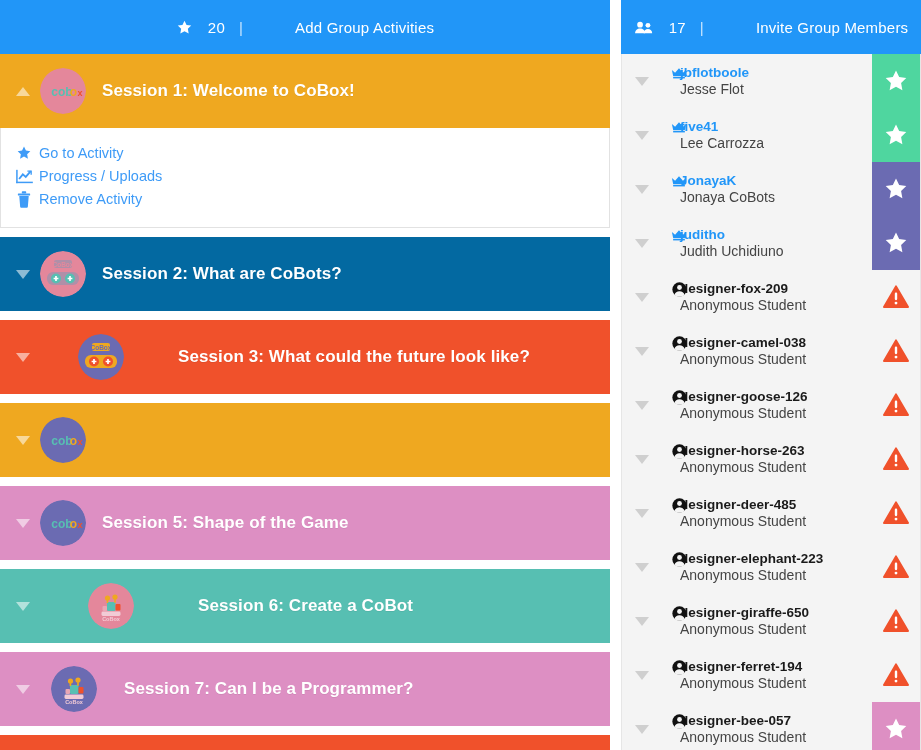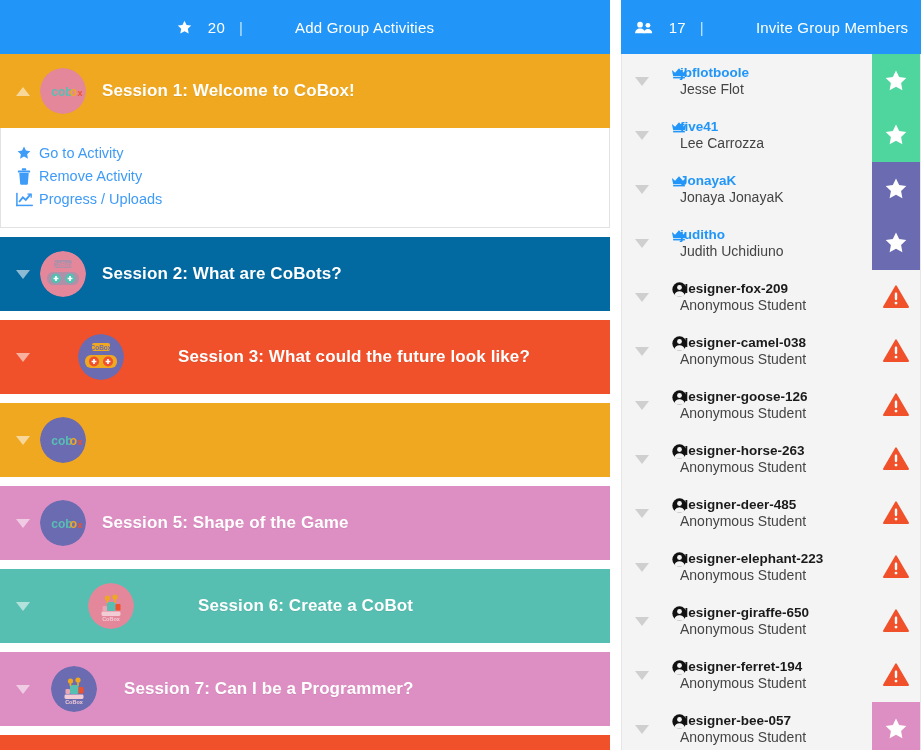--- a/index.html
+++ b/index.html
@@ -171,38 +171,38 @@
             <a class="action-link" href="#">
               <span class="act-ico">
                 <svg width="16" height="16" viewBox="0 0 24 24">
                   <path fill="#3E9BF7" d="M12 2.3l2.9 6.1 6.6.9-4.8 4.6 1.2 6.6-5.9-3.2-5.9 3.2 1.2-6.6L2.5 9.3l6.6-.9z"></path>
                 </svg>
               </span>
               <span>Go to Activity</span>
             </a>
             <a class="action-link" href="#">
               <span class="act-ico">
-                <svg width="14" height="17" viewBox="0 0 16 19">
-                  <rect x="1" y="2.5" width="14" height="2.4" rx="0.6" fill="#3E9BF7"></rect>
-                  <rect x="5.5" y="0" width="5" height="2.6" rx="0.8" fill="#3E9BF7"></rect>
-                  <path d="M2.6 5.6 h10.8 l-1 12.1 a1.2 1.2 0 0 1 -1.2 1.1 H4.8 a1.2 1.2 0 0 1 -1.2 -1.1 z" fill="#3E9BF7"></path>
-                </svg>
-              </span>
-              <span>Remove Activity</span>
-            </a>
-            <a class="action-link" href="#">
-              <span class="act-ico">
                 <svg width="17" height="15" viewBox="0 0 20 18">
                   <rect x="0" y="1" width="1.8" height="16" fill="#3E9BF7"></rect>
                   <rect x="0" y="15.2" width="20" height="1.8" fill="#3E9BF7"></rect>
                   <path d="M3.5 12 L8 6.5 L11.5 9.5 L17.5 2.5" stroke="#3E9BF7" stroke-width="2.2" fill="none"></path>
                   <path d="M13.5 2.5 h4.5 v4.5" fill="none" stroke="#3E9BF7" stroke-width="1.6"></path>
                 </svg>
               </span>
               <span>Progress / Uploads</span>
+            </a>
+            <a class="action-link" href="#">
+              <span class="act-ico">
+                <svg width="14" height="17" viewBox="0 0 16 19">
+                  <rect x="1" y="2.5" width="14" height="2.4" rx="0.6" fill="#3E9BF7"></rect>
+                  <rect x="5.5" y="0" width="5" height="2.6" rx="0.8" fill="#3E9BF7"></rect>
+                  <path d="M2.6 5.6 h10.8 l-1 12.1 a1.2 1.2 0 0 1 -1.2 1.1 H4.8 a1.2 1.2 0 0 1 -1.2 -1.1 z" fill="#3E9BF7"></path>
+                </svg>
+              </span>
+              <span>Remove Activity</span>
             </a>
           </div>
         </div>
         <div class="session-block">
           <div class="session-row" style="background: #0369a1;">
             <div class="toggle-tri">
               <span class="tri-down"></span>
             </div>
             <div class="avatar">
               <svg width="46" height="46" viewBox="0 0 46 46">
@@ -382,21 +382,21 @@
             <span class="tri-down"></span>
           </div>
           <span class="member-ico">
             <svg width="16" height="12" viewBox="0 0 18 13">
               <path fill="#2196F8" d="M1 3.2 L4.6 6.2 L9 1.2 L13.4 6.2 L17 3.2 L15.5 10.2 H2.5 z"></path>
               <rect x="2.4" y="11" width="13.2" height="1.6" fill="#2196F8"></rect>
             </svg>
           </span>
           <div class="member-text">
             <div class="member-user">JonayaK</div>
-            <div class="member-name">Jonaya JonayaK</div>
+            <div class="member-name">Jonaya CoBots</div>
           </div>
           <div class="badge" style="background: rgb(107, 107, 178);">
             <svg width="26" height="26" viewBox="0 0 24 24">
               <path fill="#ffffff" d="M12 2.3l2.9 6.1 6.6.9-4.8 4.6 1.2 6.6-5.9-3.2-5.9 3.2 1.2-6.6L2.5 9.3l6.6-.9z"></path>
             </svg>
           </div>
         </div>
         <div class="member-row">
           <div class="member-tri">
             <span class="tri-down"></span>

